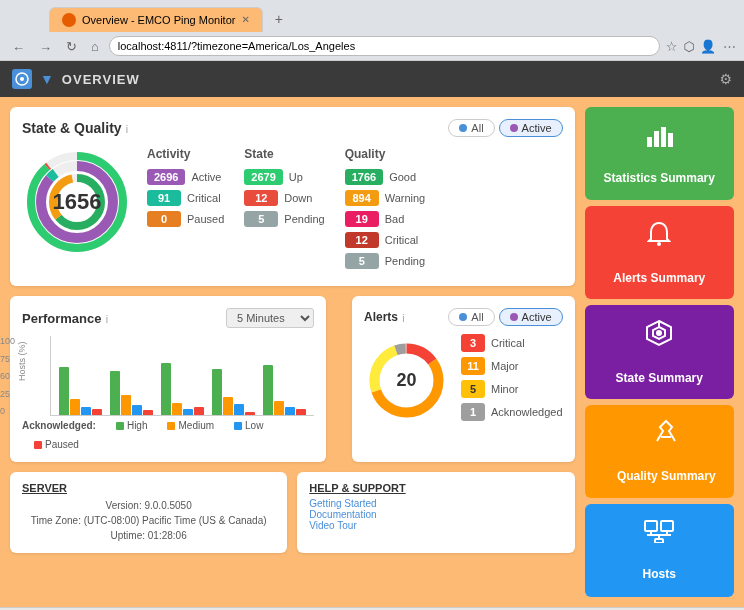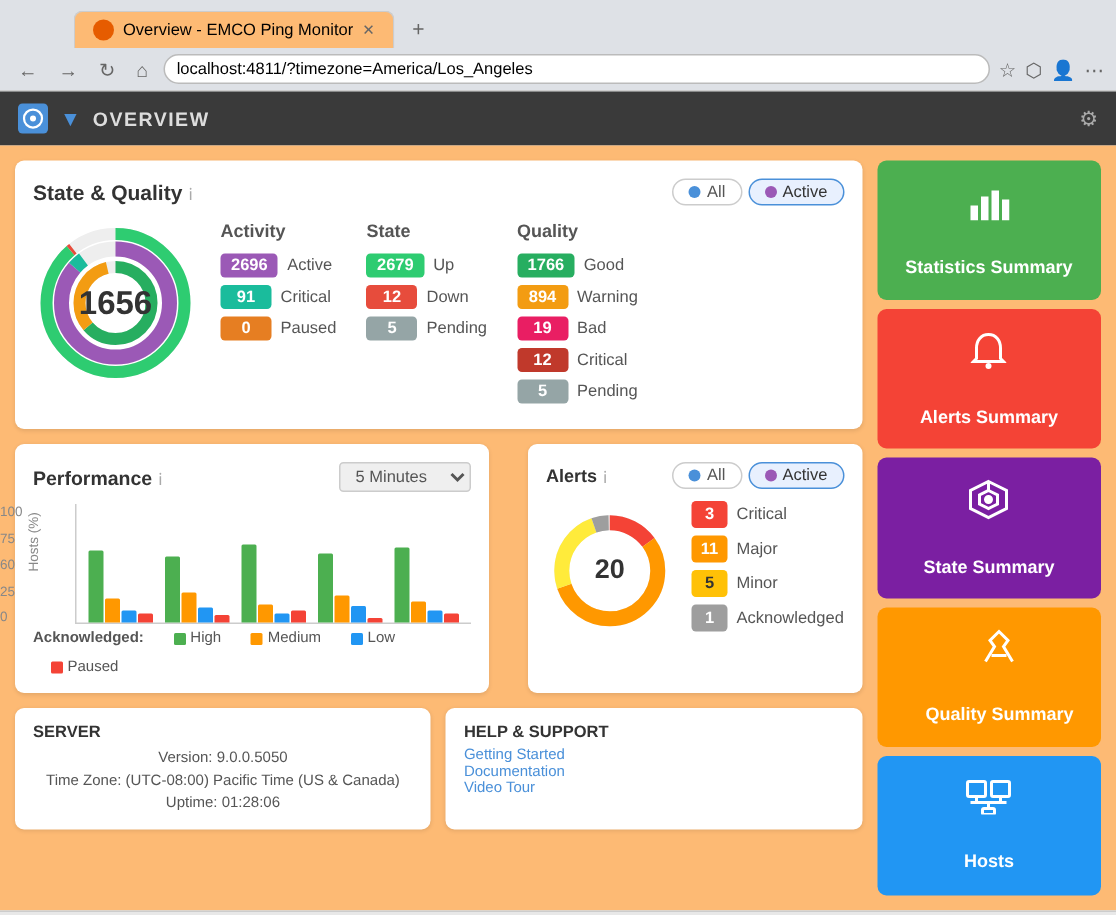--- a/index.html
+++ b/index.html
@@ -86,21 +86,21 @@
     .alert-donut { position: relative; width: 85px; height: 85px; flex-shrink: 0; }
     .alert-donut svg { width: 85px; height: 85px; }
     .alert-center { position: absolute; top: 50%; left: 50%; transform: translate(-50%, -50%); font-size: 18px; font-weight: bold; color: #333; }
     .alert-list { flex: 1; }
     .alert-row { display: flex; align-items: center; gap: 6px; margin-bottom: 5px; }
     .alert-badge { width: 24px; height: 18px; border-radius: 3px; color: white; font-size: 11px; font-weight: bold; display: flex; align-items: center; justify-content: center; }
 
     
     .footer-row { display: flex; gap: 10px; }
     .footer-card { flex: 1; background: white; border-radius: 6px; padding: 10px 12px; box-shadow: 0 1px 3px rgba(0,0,0,0.1); }
-    .footer-title { font-size: 11px; font-weight: bold; color: #333; margin-bottom: 4px; }
+    .footer-title { font-size: 11px; font-weight: bold; color: #333; margin-bottom: 4px; text-decoration: underline; }
     .footer-text { font-size: 10px; color: #555; line-height: 1.5; text-align: center; }
     .footer-link { color: #4a90d9; text-decoration: none; font-size: 10px; display: block; }
 
     
     .status-bar { background: #e8e8e8; border-top: 1px solid #ccc; display: flex; justify-content: space-between; padding: 2px 8px; font-size: 10px; color: #555; height: 20px; align-items: center; }
 
     
     .right-btn { border-radius: 6px; color: white; display: flex; flex-direction: column; align-items: center; justify-content: center; gap: 6px; padding: 10px; cursor: pointer; flex: 1; min-height: 70px; border: none; }
     .right-btn-icon { font-size: 22px; }
     .right-btn-label { font-size: 12px; font-weight: bold; text-align: center; margin-top: 12px; }

